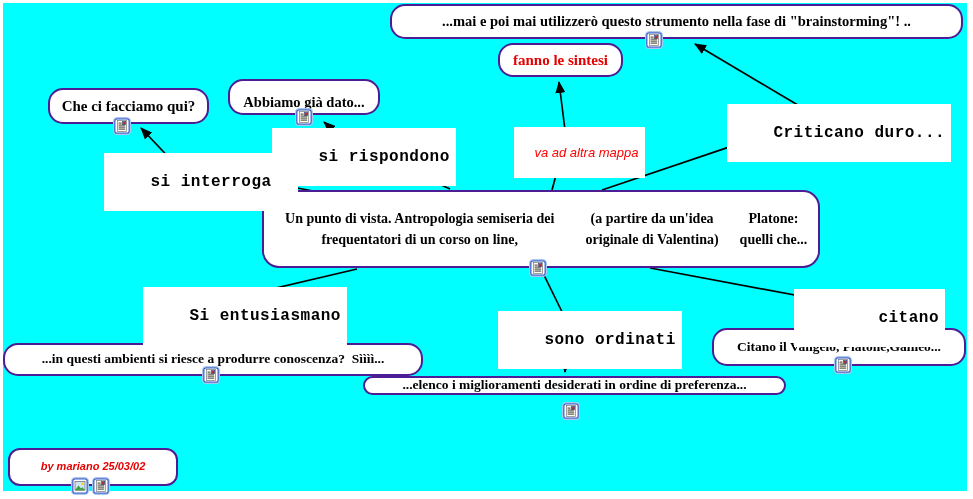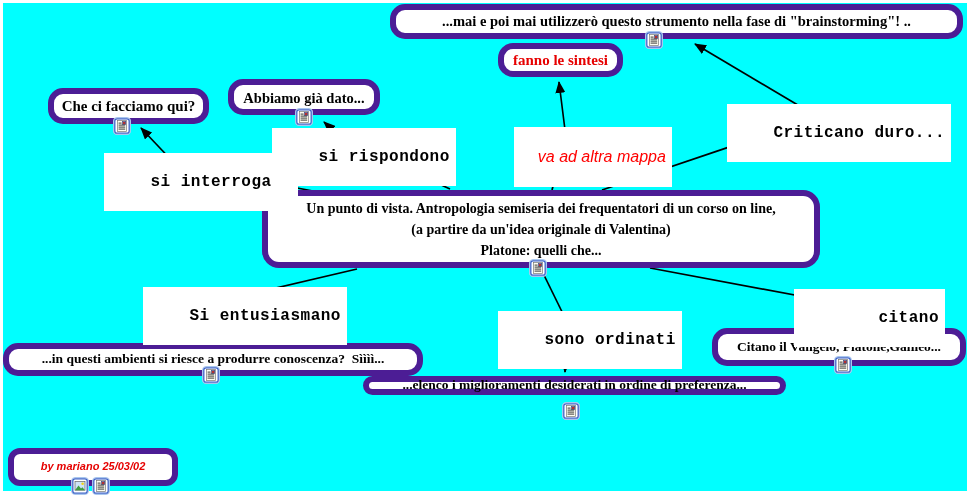--- a/index.html
+++ b/index.html
@@ -1,36 +1,36 @@
 <!DOCTYPE html>
 <html><head>
 <meta charset="utf-8">
 <style>
   html,body{margin:0;padding:0;}
   body{background:#ffffff;font-family:"Liberation Sans",sans-serif;}
   #stage{position:relative;width:973px;height:499px;background:#ffffff;overflow:hidden;}
   #canvas{position:absolute;left:3px;top:3px;width:964px;height:488px;background:#00ffff;}
   svg.wires{position:absolute;left:0;top:0;width:973px;height:499px;pointer-events:none;}
   .concept{
-    position:absolute;box-sizing:border-box;background:#ffffff;border:6px solid #4c1d95;
+    position:absolute;box-sizing:border-box;background:#ffffff;border:2px solid #4c1d95;
     border-radius:15px;display:flex;align-items:center;justify-content:center;
     font-family:"Liberation Serif",serif;font-weight:bold;color:#000000;
     text-align:center;white-space:pre-wrap;line-height:1.2;padding:2px 6px;
   }
-  .concept.multi{flex-direction:column;line-height:1.5;}
+  .concept.multi{flex-direction:row;line-height:1.5;}
   .red-serif{color:#e60000;}
   .signature{font-family:"Liberation Sans",sans-serif;font-style:italic;color:#e60000;font-size:11px;}
   .link-label{
     position:absolute;box-sizing:border-box;background:#ffffff;color:#000000;
     font-family:"Liberation Mono",monospace;font-weight:bold;font-size:16px;
     letter-spacing:.5px;padding:2px 6px;white-space:pre;width:max-content;
   }
   .note-label{
     position:absolute;background:#ffffff;color:#ff0000;
-    font-family:"Liberation Sans",sans-serif;font-style:italic;font-size:16px;
+    font-family:"Liberation Sans",sans-serif;font-style:italic;font-size:13px;
     padding:3px 6px;white-space:pre;width:max-content;
   }
   .res-icon{position:absolute;width:18px;height:18px;cursor:pointer;}
 </style>
 </head>
 <body>
 
 <div id="stage">
   <div id="canvas"></div>
 

